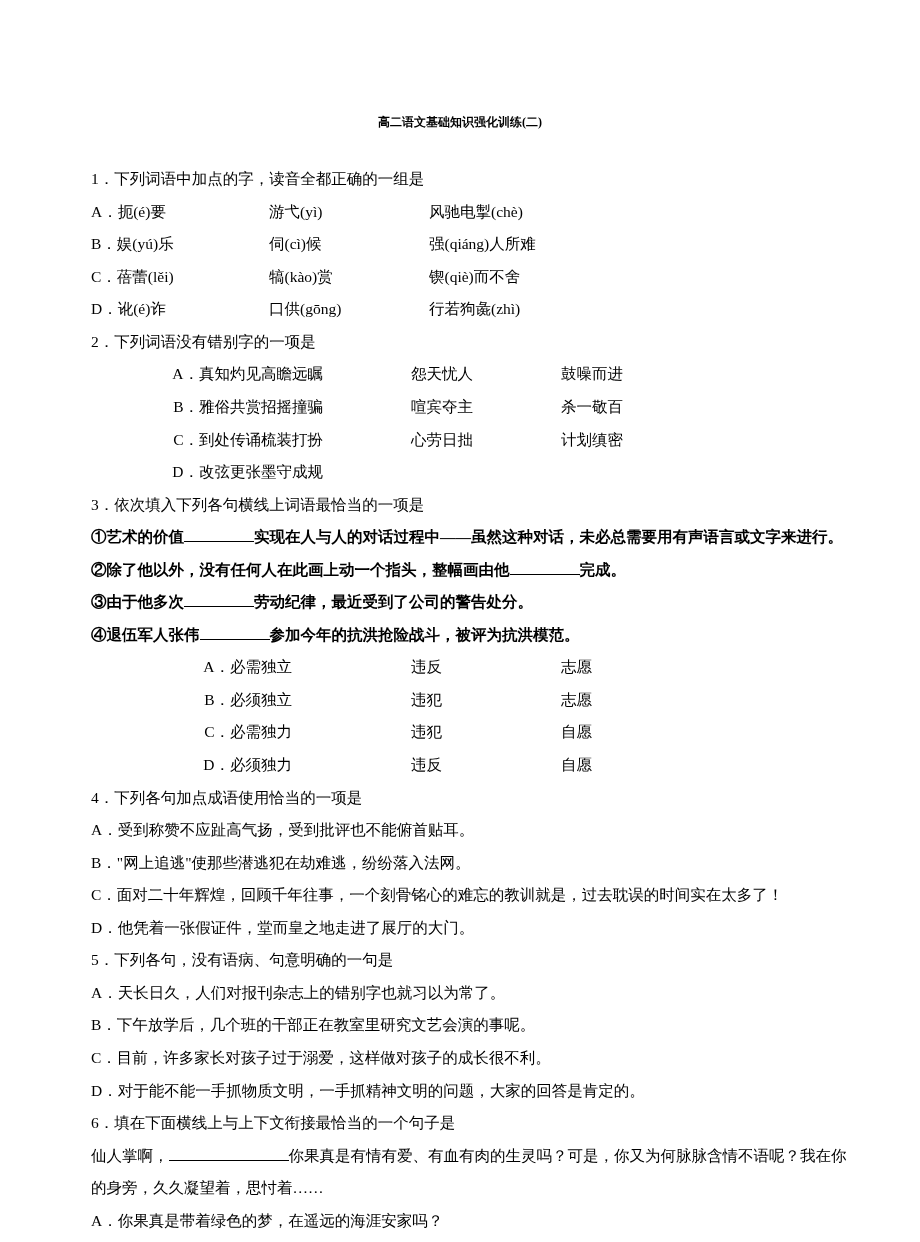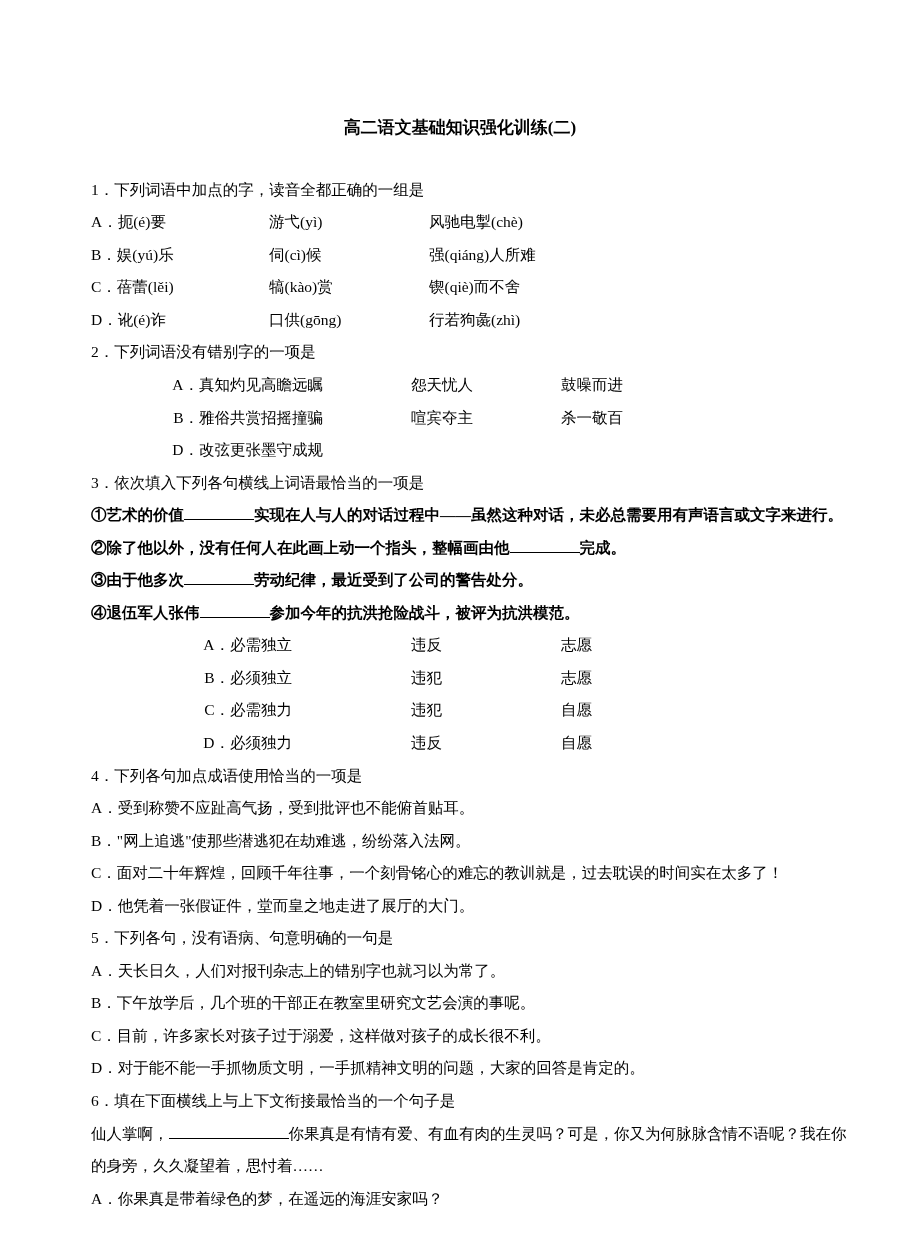--- a/index.html
+++ b/index.html
@@ -12,21 +12,21 @@
       background: #fff;
       width: 920px;
       padding: 110px 60px 60px 60px;
       font-size: 15.5px;
       line-height: 2.1;
       color: #000;
     }
     .title {
       text-align: center;
       font-weight: bold;
-      font-size: 17px;
+      font-size: 12px;
       margin-bottom: 28px;
     }
     .line {
       display: block;
       padding-left: 2em;
       text-indent: 0;
     }
     .indent-line {
       display: block;
       padding-left: 2em;
@@ -95,20 +95,26 @@
     <span class="r3">怨天忧人</span>
     <span class="r4">鼓噪而进</span>
   </div>
   <div class="row">
     <span class="r1">B．雅俗共赏</span>
     <span class="r2">招摇撞骗</span>
     <span class="r3">喧宾夺主</span>
     <span class="r4">杀一敬百</span>
   </div>
   <div class="row">
+    <span class="r1">C．到处传诵</span>
+    <span class="r2">梳装打扮</span>
+    <span class="r3">心劳日拙</span>
+    <span class="r4">计划缜密</span>
+  </div>
+  <div class="row">
     <span class="r1">D．改弦更张</span>
     <span class="r4">墨守成规</span>
   </div>
 </div>
 
 <div>
   <span class="line">3．依次填入下列各句横线上词语最恰当的一项是</span>
   <span class="indent-line"><span>①艺术的价值</span><span class="blank"></span><span>实现在人与人的对话过程中——虽然这种对话，未必总需要用有声语言或文字来进行。</span></span>
   <span class="indent-line"><span>②除了他以外，没有任何人在此画上动一个指头，整幅画由他</span><span class="blank"></span><span>完成。</span></span>
   <span class="indent-line"><span>③由于他多次</span><span class="blank"></span><span>劳动纪律，最近受到了公司的警告处分。</span></span>

